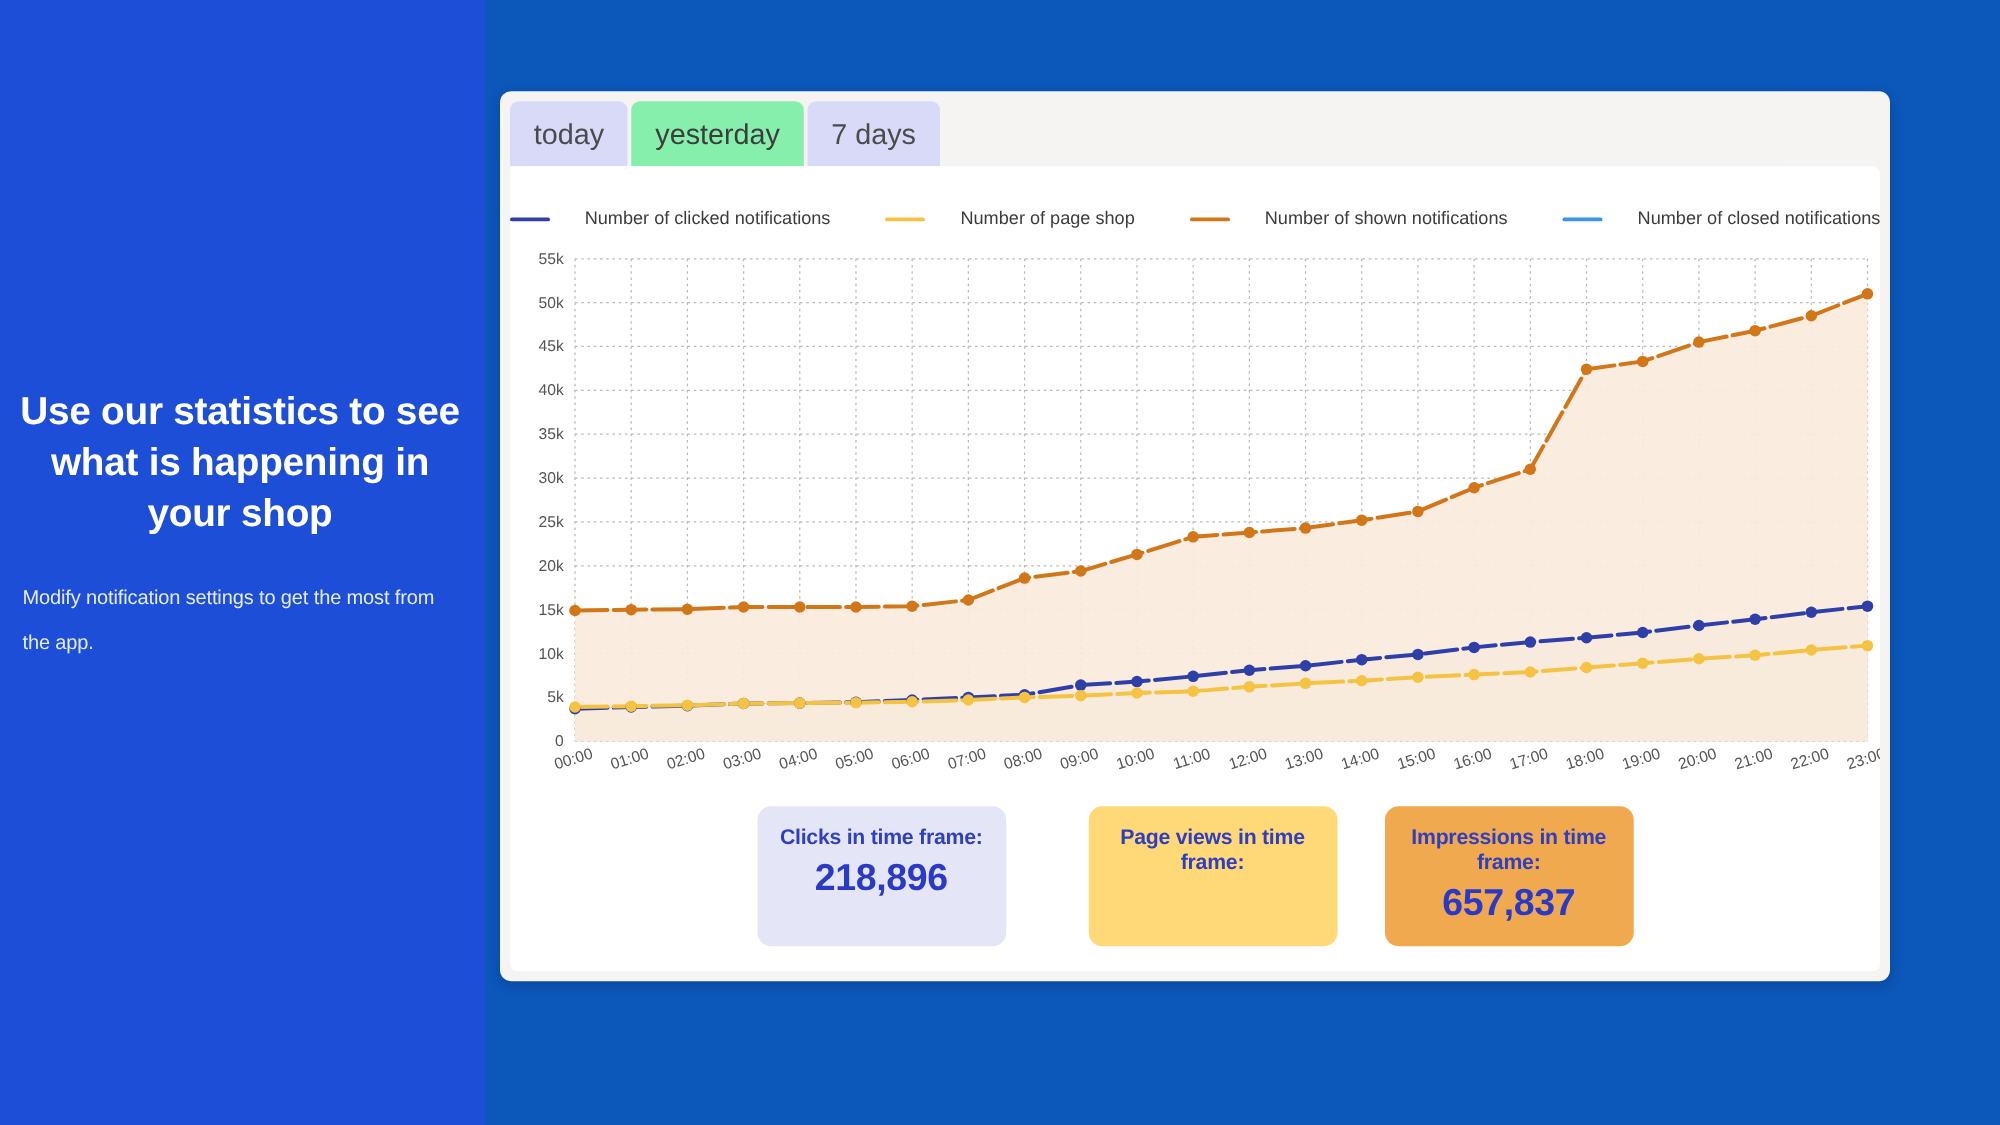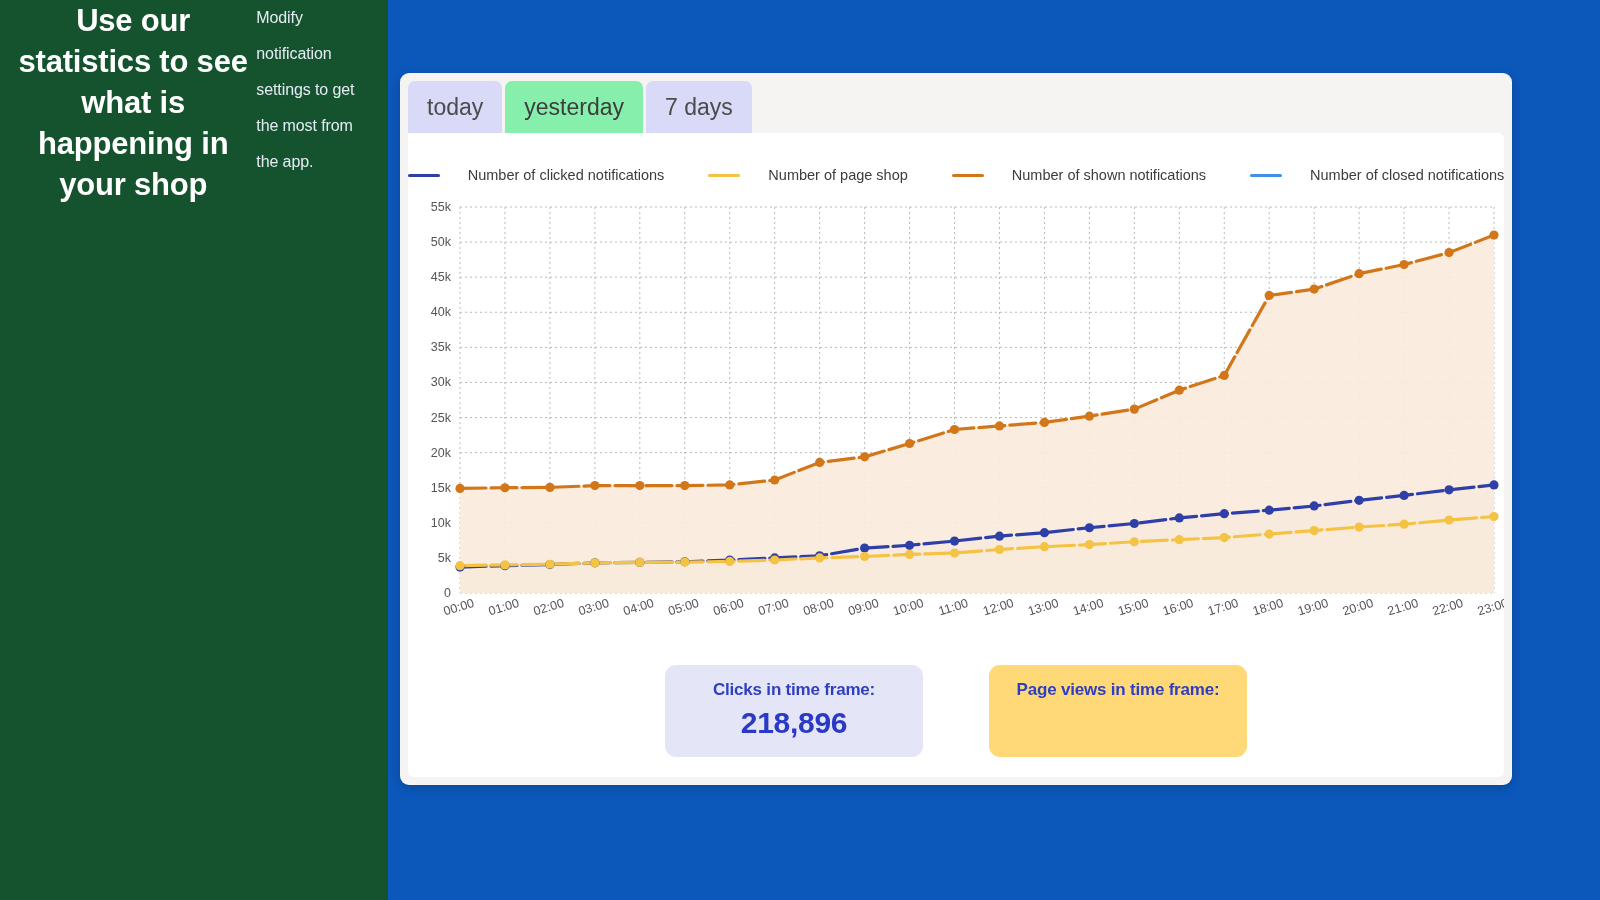--- a/index.html
+++ b/index.html
@@ -7,22 +7,22 @@
     width: 1600px; height: 900px;
     font-family: "Liberation Sans", sans-serif;
     overflow: hidden;
   }
   body { background: #0b57ba; position: relative; }
 
   
   #sidebar {
     position: absolute; left: 0; top: 0;
     width: 388px; height: 900px;
-    background: #14532d;
-    display: flex; flex-direction: row;
+    background: #1d4ed8;
+    display: flex; flex-direction: column;
     justify-content: center;
     padding: 0 18px 60px 14px;
   }
   #promo-heading {
     color: #ffffff;
     font-size: 31px;
     line-height: 41px;
     font-weight: 600;
     text-align: center;
     letter-spacing: -0.2px;
@@ -100,21 +100,21 @@
 
   
   #summary {
     position: absolute;
     left: 0; right: 0; bottom: 20px;
     display: flex;
     justify-content: center;
     gap: 38px;
   }
   .stat-card {
-    width: 258px;
+    width: 199px;
     border-radius: 11px;
     padding: 15px 8px 17px;
     text-align: center;
   }
   .stat-title { font-size: 17px; font-weight: 700; color: #2f3fc0; letter-spacing: -0.2px; }
   .stat-value { font-size: 30px; font-weight: 700; color: #2b39c7; margin-top: 6px; letter-spacing: -0.3px; }
   .stat-clicks { background: #e4e6f7; }
   .stat-views  { background: #ffd978; margin-left: 28px; }
   .stat-impr   { background: #f1a94f; }
 </style>
@@ -323,16 +323,20 @@
     </div>
 
     <div id="summary">
         <div class="stat-card stat-clicks">
           <div class="stat-title">Clicks in time frame:</div>
           <div class="stat-value">218,896</div>
         </div>
         <div class="stat-card stat-views">
           <div class="stat-title">Page views in time frame:</div>
         </div>
+        <div class="stat-card stat-impr">
+          <div class="stat-title">Impressions in time frame:</div>
+          <div class="stat-value">657,837</div>
+        </div>
       </div>
 
   </div>
 </div>
 
 </body></html>

